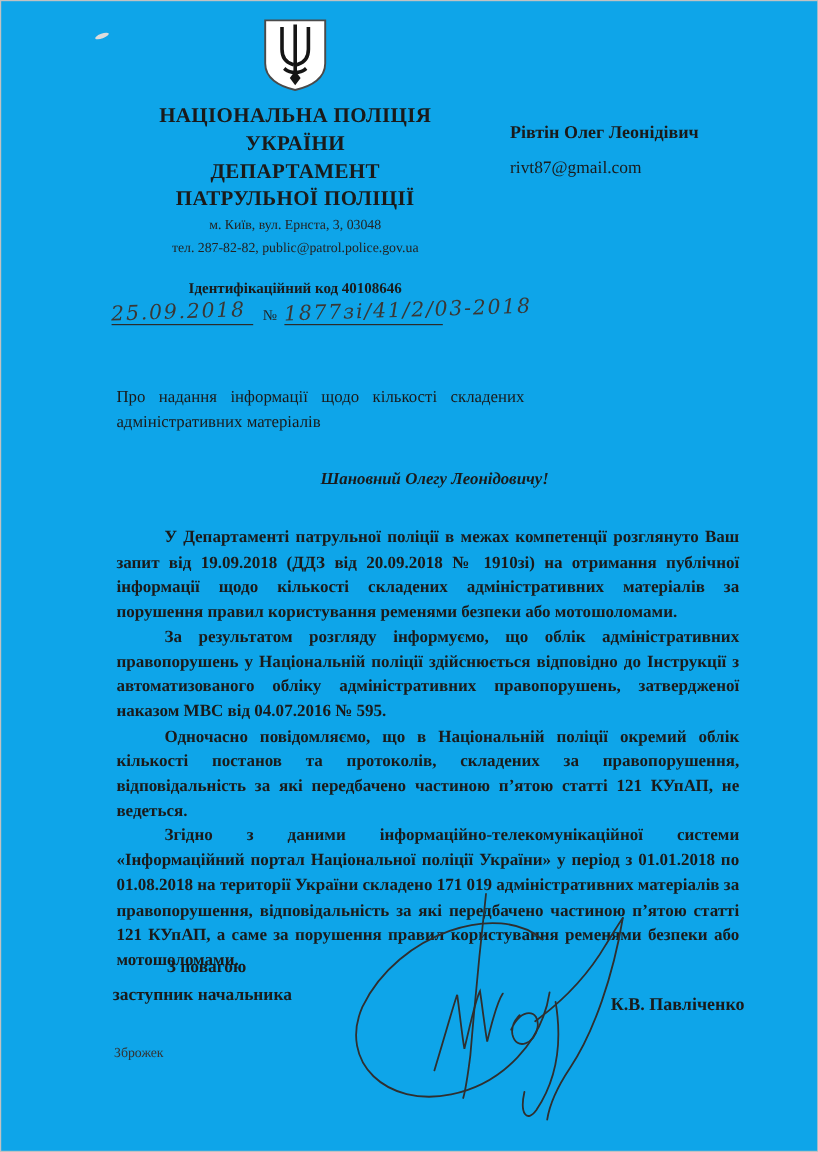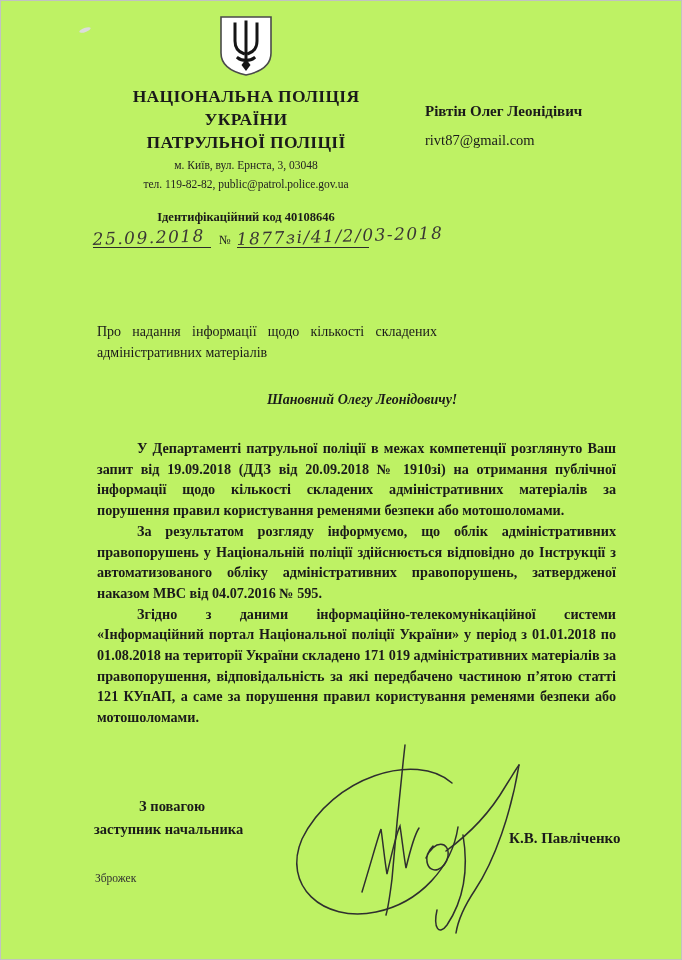--- a/index.html
+++ b/index.html
@@ -1,19 +1,19 @@
 <!DOCTYPE html>
 <html lang="uk"><head>
 <meta charset="utf-8">
 <style>
   html,body{margin:0;padding:0;background:#9a9a9a;}
   .page{
     position:relative;
     width:682px;height:960px;
-    background:#bef264;
+    background:#0ea5e9;
     border:1px solid #c2c2c2;
     box-sizing:border-box;
     font-family:"Liberation Serif","DejaVu Serif",serif;
     color:#1a1a1a;
     overflow:hidden;
   }
   
   .lh-left{position:absolute;left:86px;top:14px;width:318px;text-align:center;}
   .emblem{display:block;margin:0 auto 8px auto;}
   .org-name{font-weight:bold;font-size:17.5px;line-height:23px;letter-spacing:.3px;}
@@ -72,24 +72,25 @@
         <path d="M28,7 V44"></path>
         <path d="M17,9 V26 C17,33 21,37 25.5,38.5"></path>
         <path d="M39,9 V26 C39,33 35,37 30.5,38.5"></path>
         <path d="M20,43 C23.5,46 32.5,46 36,43"></path>
       </g>
       <path d="M28,44 L23.5,50 L28,56 L32.5,50 Z" fill="#151515"></path>
     </svg>
 
     <div class="org-name">НАЦІОНАЛЬНА ПОЛІЦІЯ</div>
     <div class="org-name">УКРАЇНИ</div>
+    <div class="org-name">ДЕПАРТАМЕНТ</div>
     <div class="org-name">ПАТРУЛЬНОЇ ПОЛІЦІЇ</div>
 
     <div class="addr">м. Київ, вул. Ернста, 3, 03048</div>
-    <div class="addr">тел. 119-82-82, public@patrol.police.gov.ua</div>
+    <div class="addr">тел. 287-82-82, public@patrol.police.gov.ua</div>
     <div class="idcode">Ідентифікаційний код 40108646</div>
 
     <div class="form-rows">
       <div>
         <span class="uline w-date"><span class="handwriting">25.09.2018</span></span><span class="no-sign">№</span><span class="uline w-num"><span class="handwriting">1877зі/41/2/03-2018</span></span>
       </div>
     </div>
   </div>
 
   <div class="recipient">
@@ -97,20 +98,21 @@
     <div class="r-email">rivt87@gmail.com</div>
   </div>
 
   <div class="subject">Про надання інформації щодо кількості складених адміністративних матеріалів</div>
 
   <div class="salutation">Шановний Олегу Леонідовичу!</div>
 
   <div class="body-text">
     <p>У Департаменті патрульної поліції в межах компетенції розглянуто Ваш запит від 19.09.2018 (ДДЗ від 20.09.2018 № 1910зі) на отримання публічної інформації щодо кількості складених адміністративних матеріалів за порушення правил користування ременями безпеки або мотошоломами.</p>
     <p>За результатом розгляду інформуємо, що облік адміністративних правопорушень у Національній поліції здійснюється відповідно до Інструкції з автоматизованого обліку адміністративних правопорушень, затвердженої наказом МВС від 04.07.2016 № 595.</p>
+    <p>Одночасно повідомляємо, що в Національній поліції окремий облік кількості постанов та протоколів, складених за правопорушення, відповідальність за які передбачено частиною п’ятою статті 121 КУпАП, не ведеться.</p>
     <p>Згідно з даними інформаційно-телекомунікаційної системи «Інформаційний портал Національної поліції України» у період з 01.01.2018 по 01.08.2018 на території України складено 171&nbsp;019 адміністративних матеріалів за правопорушення, відповідальність за які передбачено частиною п’ятою статті 121 КУпАП, а саме за порушення правил користування ременями безпеки або мотошоломами.</p>
   </div>
 
   <div class="sig-closing">З повагою</div>
   <div class="sig-title">заступник начальника</div>
   <div class="sig-name">К.В. Павліченко</div>
   <div class="sig-executor">Зброжек</div>
 
   <svg class="signature-svg" width="242" height="200" viewBox="0 0 242 200" aria-hidden="true">
     <g stroke="#2f2f2f" stroke-width="1.5" fill="none" stroke-linecap="round">

